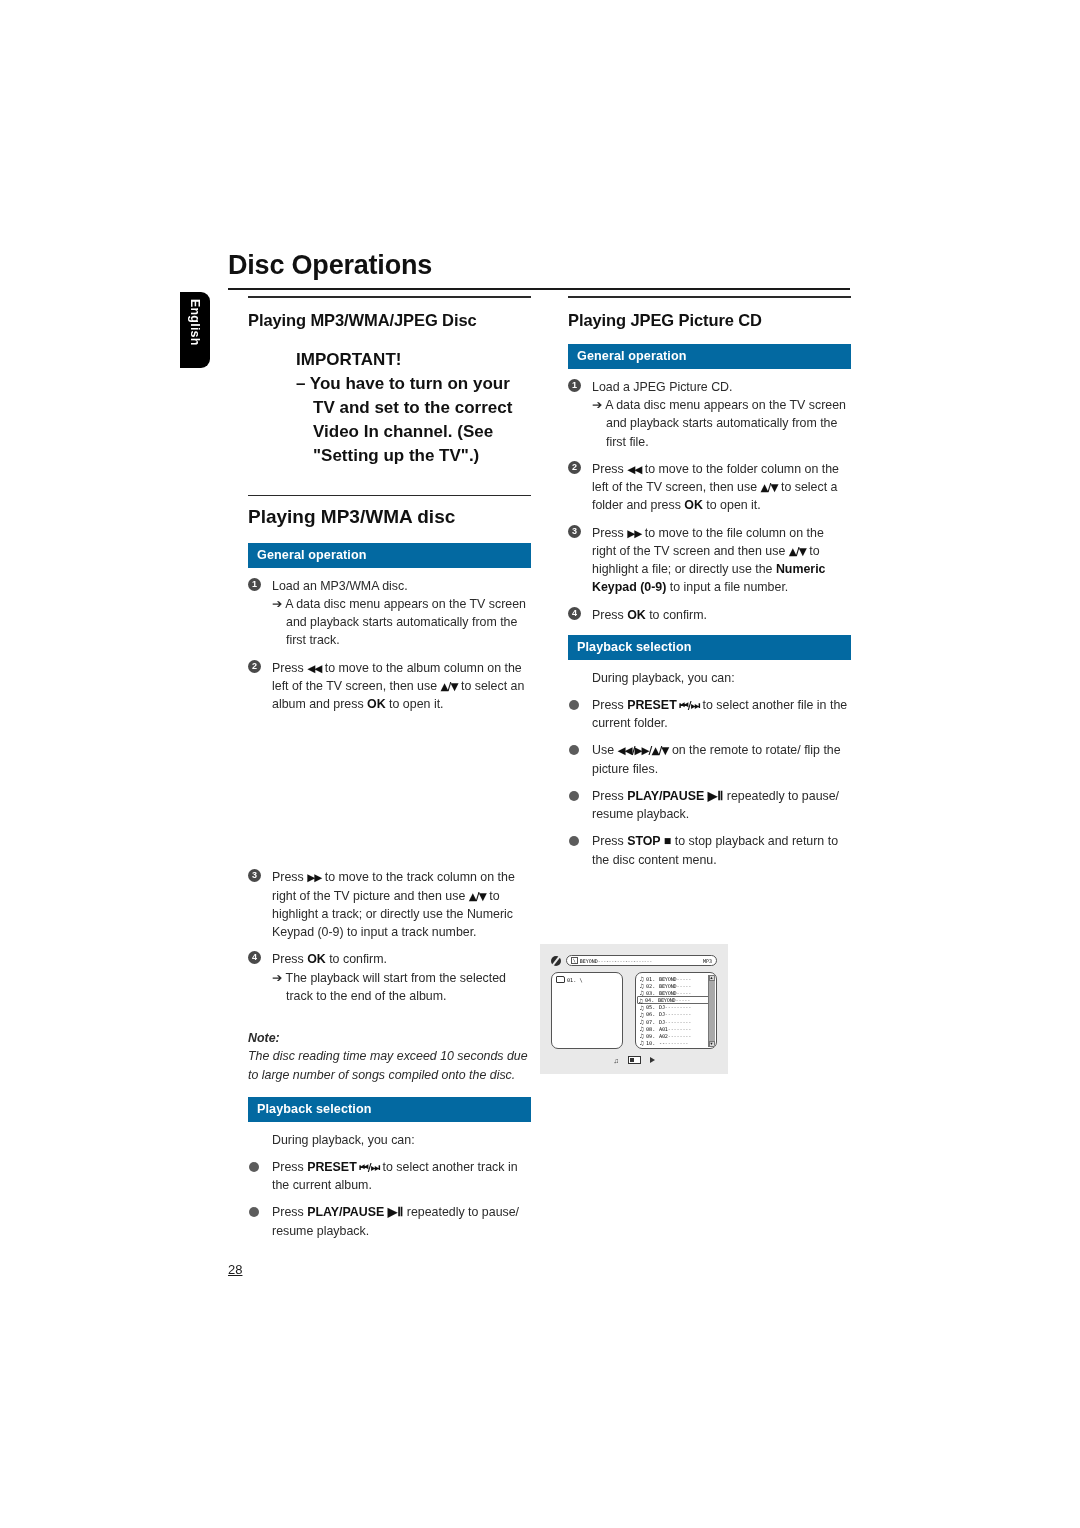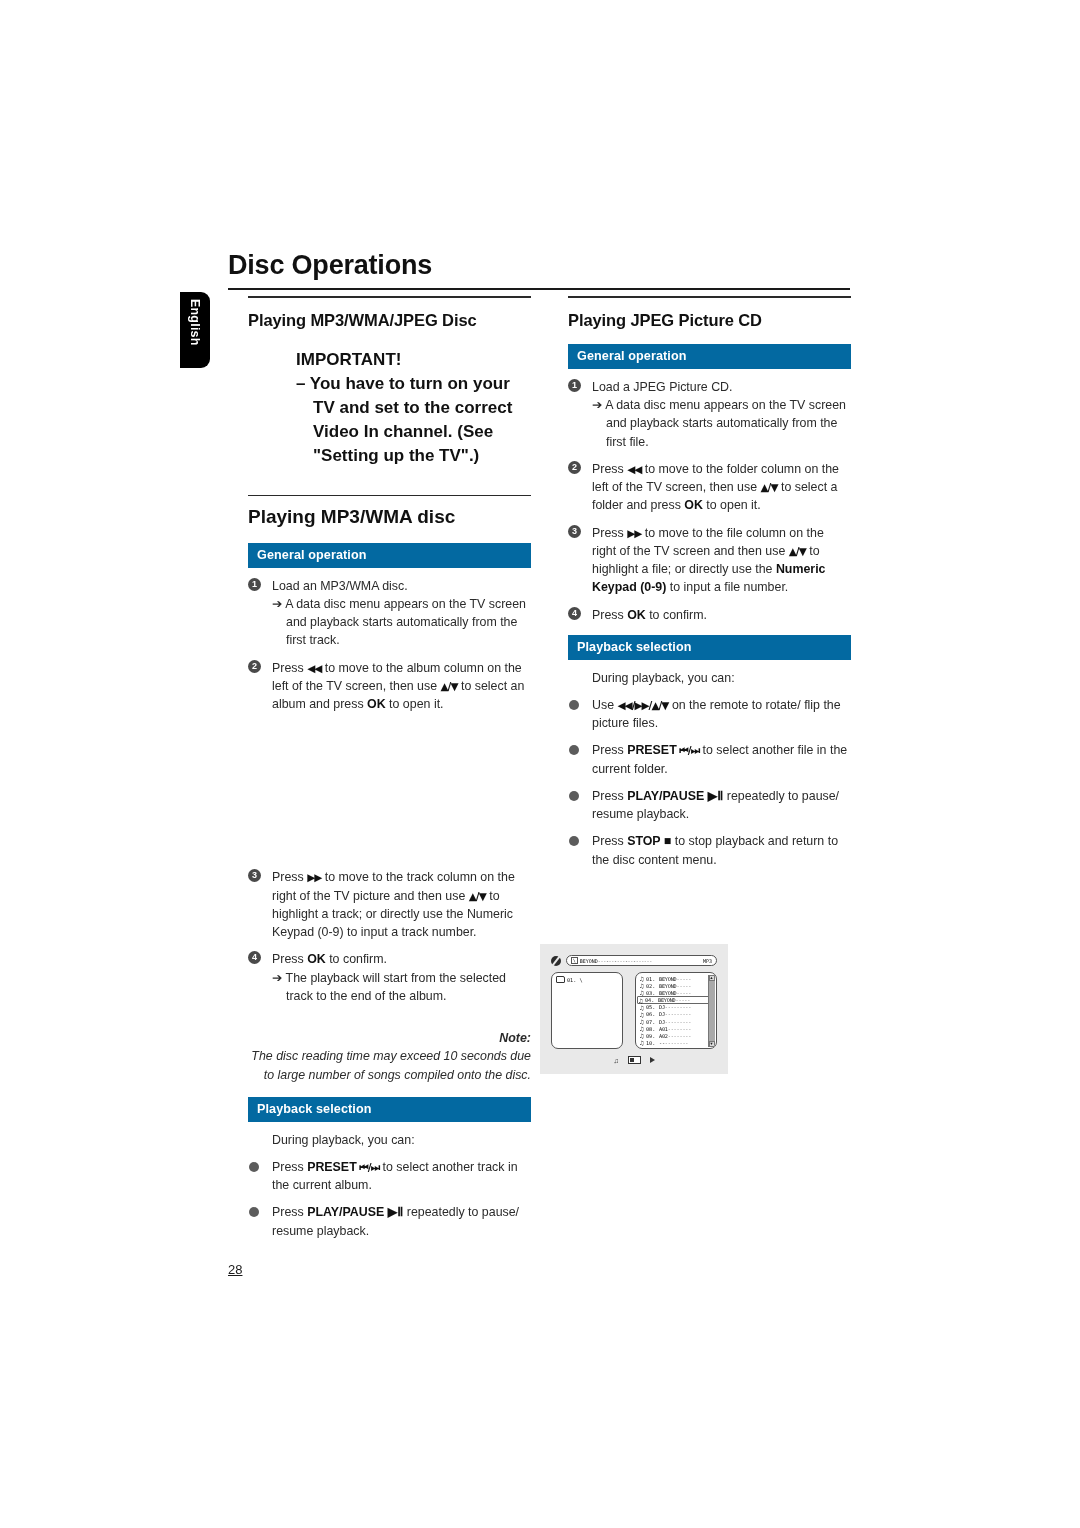--- a/index.html
+++ b/index.html
@@ -78,21 +78,21 @@
     line-height:1;
   }
   .dot{
     position:absolute;left:1px;top:4px;
     width:10px;height:10px;border-radius:50%;
     background:#5c5c5c;
   }
   .arrowline{display:block;text-indent:-14px;padding-left:14px;}
   .plain{margin-top:9px;padding-left:24px;font-size:12.4px;color:#2b2b2b;line-height:1.47;}
   b{font-weight:bold;color:#111;}
-  .note{margin-top:24px;font-size:12.4px;color:#2b2b2b;font-style:italic;line-height:1.47;text-align:right;}
+  .note{margin-top:24px;font-size:12.4px;color:#2b2b2b;font-style:italic;line-height:1.47;}
   .note .lbl{font-weight:bold;font-style:italic;}
   .sym{font-family:"DejaVu Sans", sans-serif;font-size:10.5px;letter-spacing:-1px;}
   .sym.b{font-weight:bold;color:#111;}
 
   
   .illus{
     position:absolute;left:292px;top:648px;width:188px;height:130px;
     background:#e9e9e9;
   }
   .tv-head{
@@ -359,28 +359,28 @@
         <span class="num">4</span><span>Press </span><b>OK</b><span> to confirm.</span>
       </div>
     </div>
 
     <div class="gbar tight">Playback selection</div>
 
     <div class="body">
       <div class="plain">During playback, you can:</div>
 
       <div class="item">
+        <span class="dot"></span><span>Press </span><b>PRESET</b><b class="sym b">  ⏮/⏭</b><span> to select another file in the current folder.</span>
+      </div>
+
+      <div class="item">
         <span class="dot"></span><span>Use </span><b class="sym b">◀◀/▶▶/▲/▼</b><span> on the remote to rotate/ flip the picture files.</span>
       </div>
 
       <div class="item">
-        <span class="dot"></span><span>Press </span><b>PRESET</b><b class="sym b">  ⏮/⏭</b><span> to select another file in the current folder.</span>
-      </div>
-
-      <div class="item">
         <span class="dot"></span><span>Press </span><b>PLAY/PAUSE ▶Ⅱ</b><span> repeatedly to pause/ resume playback.</span>
       </div>
 
       <div class="item">
         <span class="dot"></span><span>Press </span><b>STOP ■</b><span> to stop playback and return to the disc content menu.</span>
       </div>
     </div>
   </div>
 
   <div class="pageno">28</div>

